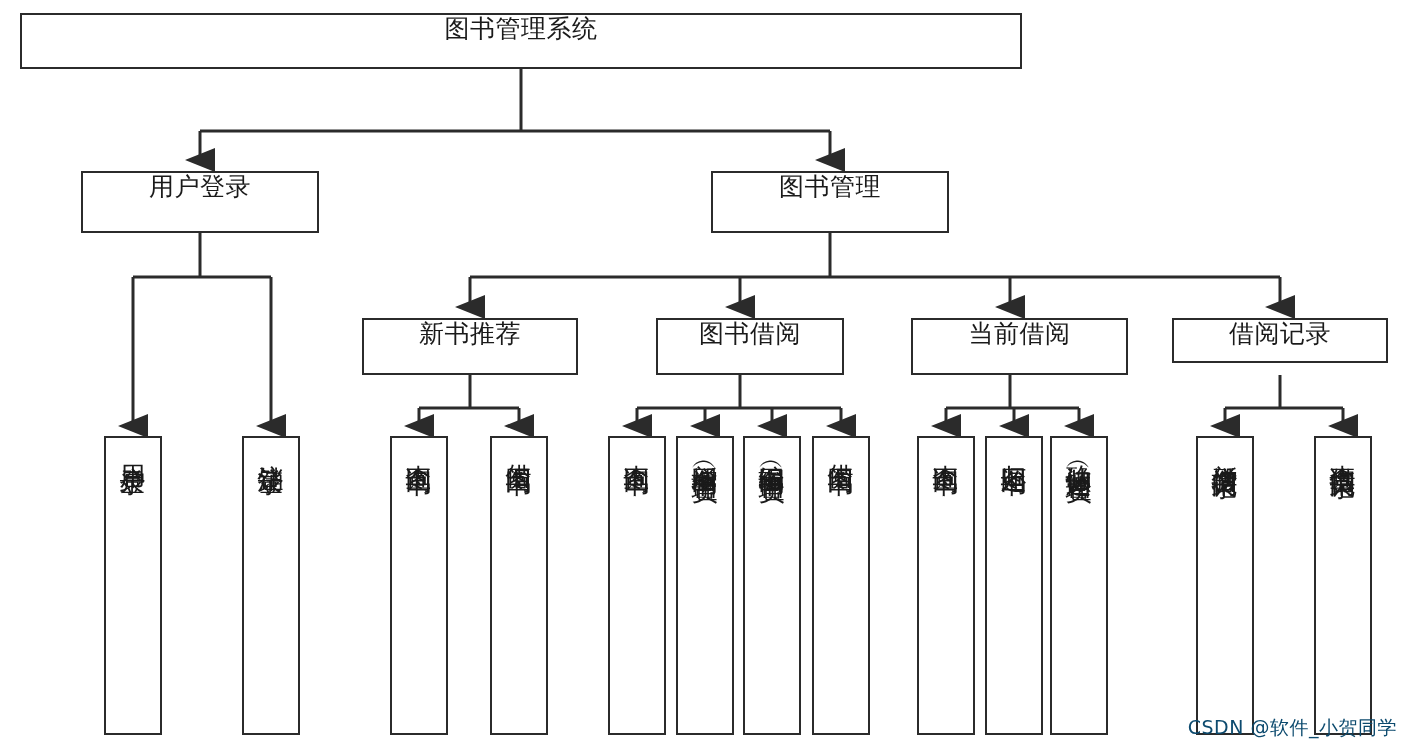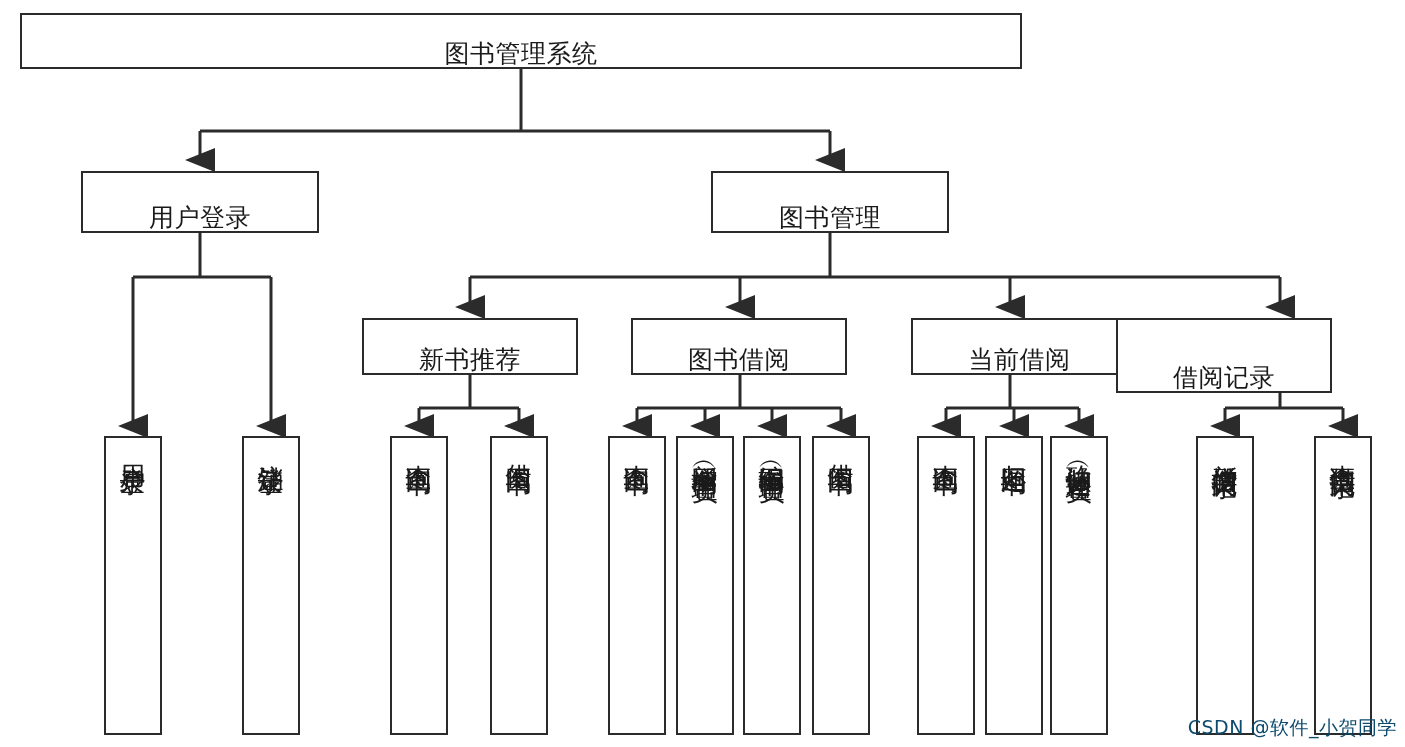--- a/index.html
+++ b/index.html
@@ -23,21 +23,21 @@
     top: 0;
     width: 1405px;
     height: 747px;
   }
   .node {
     position: absolute;
     box-sizing: border-box;
     border: 2.5px solid #2b2b2b;
     background: #ffffff;
     display: flex;
-    align-items: flex-end;
+    align-items: flex-start;
     justify-content: center;
     color: #1a1a1a;
     z-index: 2;
   }
   .node-label {
     display: block;
     text-align: center;
     line-height: 1.08;
     letter-spacing: 0.5px;
   }
@@ -132,27 +132,27 @@
   <div class="node h-node" style="left:81px; top:171px; width:238px; height:62px;">
     <span class="node-label">用户登录</span>
   </div>
   <div class="node h-node" style="left:362px; top:318px; width:216px; height:57px;">
     <span class="node-label">新书推荐</span>
   </div>
 
   <div class="node h-node" style="left:711px; top:171px; width:238px; height:62px;">
     <span class="node-label">图书管理</span>
   </div>
-  <div class="node h-node" style="left:631px; top:318px; width:216px; height:57px;">
+  <div class="node h-node" style="left:656px; top:318px; width:188px; height:57px;">
     <span class="node-label">图书借阅</span>
   </div>
   <div class="node h-node" style="left:901px; top:318px; width:217px; height:57px;margin-left:10px;">
     <span class="node-label">当前借阅</span>
   </div>
-  <div class="node h-node" style="left:1116px; top:318px; width:216px; height:75px;">
+  <div class="node h-node" style="left:1172px; top:318px; width:216px; height:45px;">
     <span class="node-label">借阅记录</span>
   </div>
 
   <div class="node v-node" style="left:104px; top:436px; width:58px; height:299px;">
     <span class="node-label">用户登录</span>
   </div>
   <div class="node v-node" style="left:242px; top:436px; width:58px; height:299px;">
     <span class="node-label">注销登录</span>
   </div>
 

